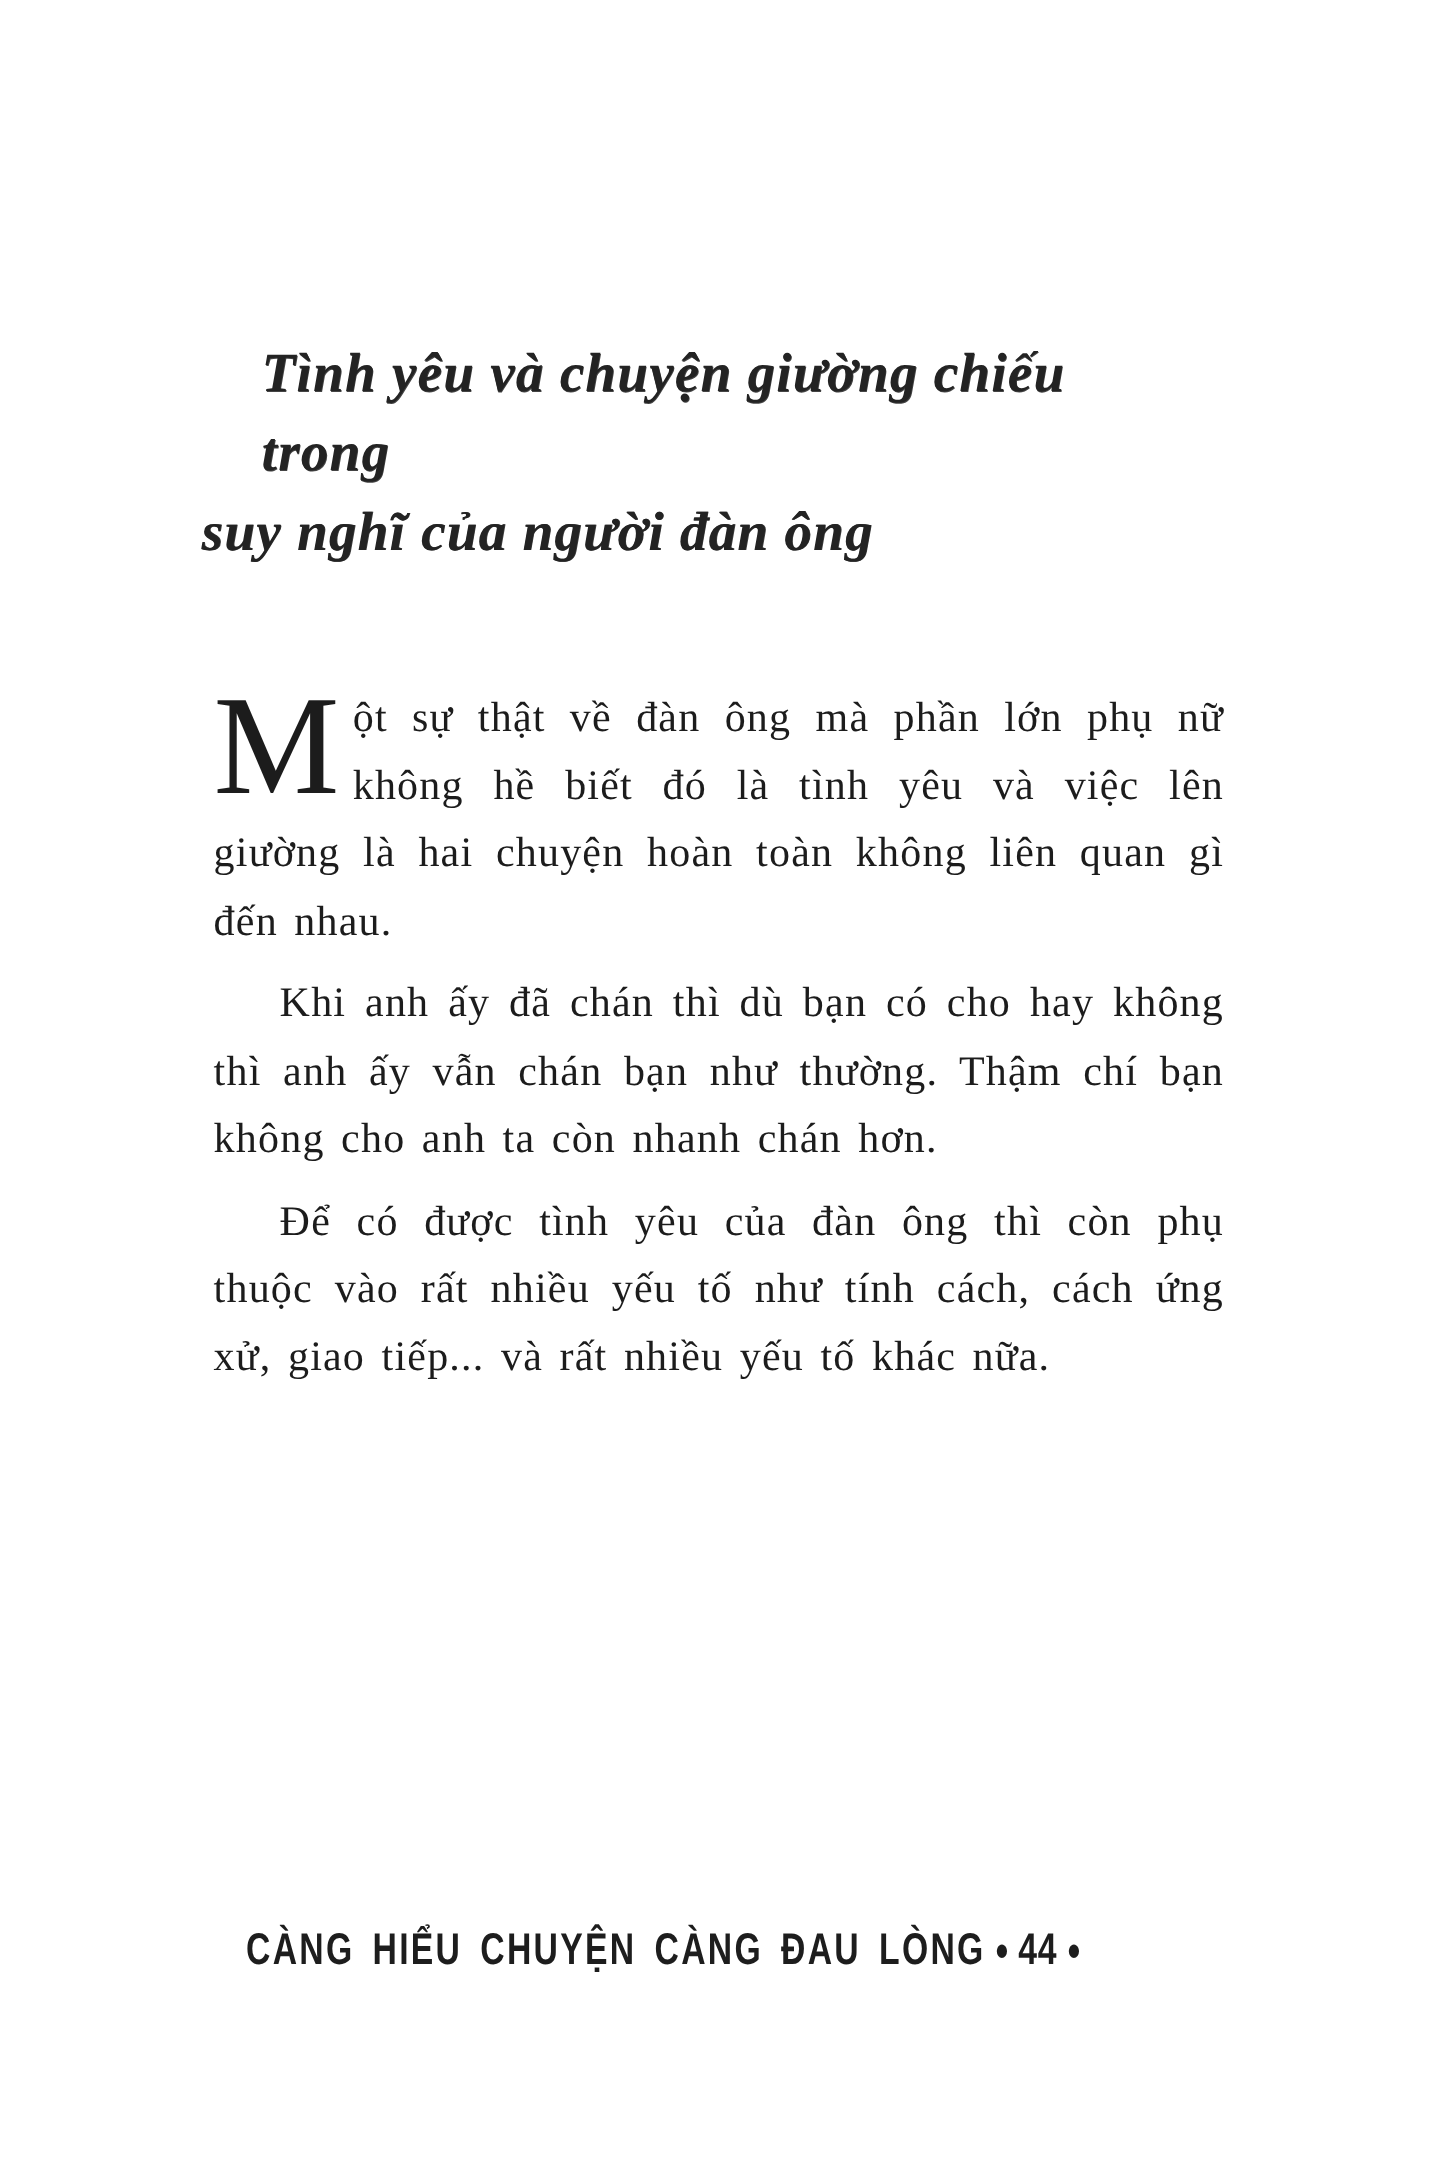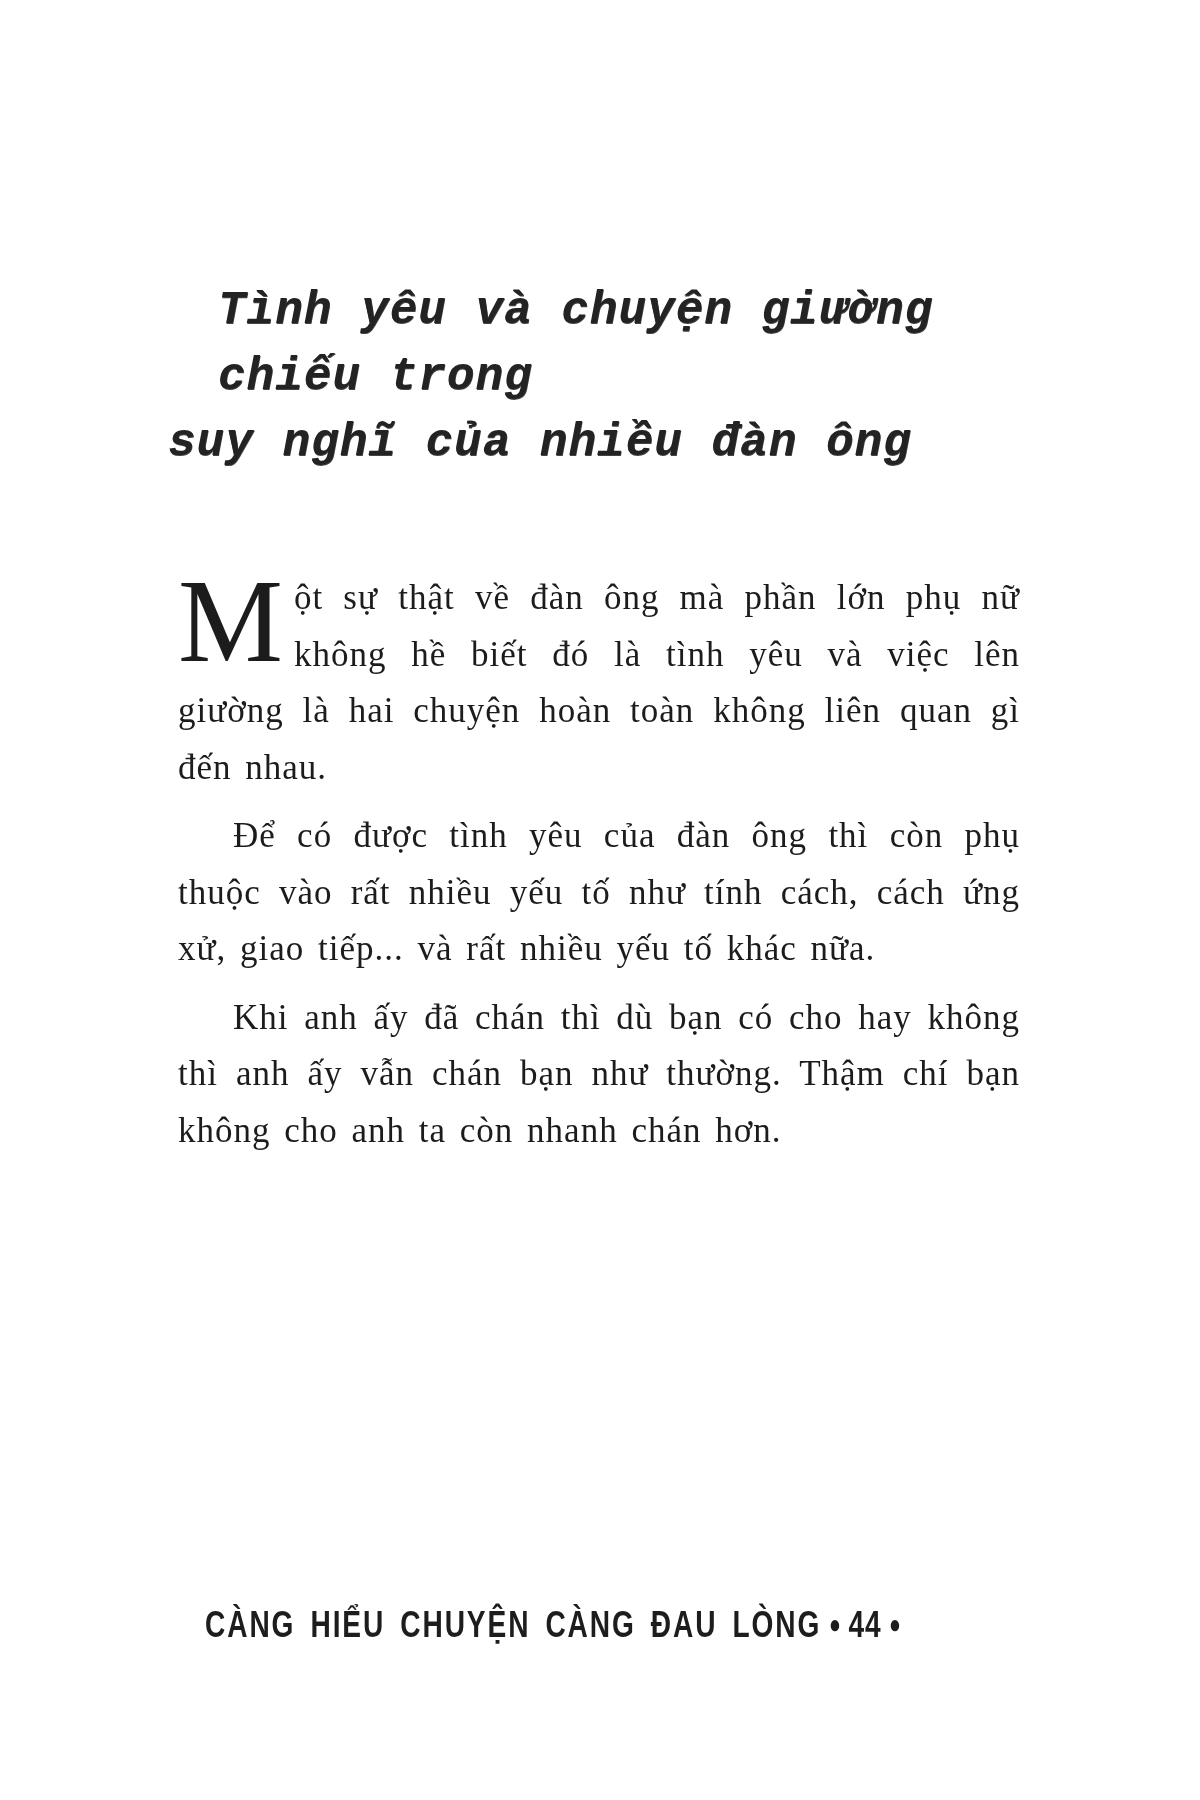--- a/index.html
+++ b/index.html
@@ -15,21 +15,21 @@
     overflow: hidden;
     color: #1c1c1c;
   }
 
   
   .chapter-title {
     position: absolute;
     top: 278px;
     left: 168px;
     width: 780px;
-    font-family: Liberation Mono, monospace;
+    font-family: Liberation Serif, serif;
     font-style: italic;
     font-weight: 700;
     font-size: 46px;
     line-height: 66px;
     color: #232323;
     letter-spacing: 1px;
     text-shadow: 0.5px 0.5px 0 #444;
   }
   .chapter-title .line1 {
     padding-left: 50px;
@@ -91,28 +91,28 @@
     letter-spacing: 1px;
   }
 </style>
 </head>
 <body>
 
 <div class="page">
 
   <div class="chapter-title">
     <div class="line1">Tình yêu và chuyện giường chiếu trong</div>
-    <div class="line2">suy nghĩ của nhiều đàn ông</div>
+    <div class="line2">suy nghĩ của người đàn ông</div>
   </div>
 
   <div class="body-text">
     <p class="first">
       <span class="drop-cap">M</span><span>ột sự thật về đàn ông mà phần lớn phụ nữ không hề biết đó là tình yêu và việc lên giường là hai chuyện hoàn toàn không liên quan gì đến nhau.</span>
     </p>
+    <p>Khi anh ấy đã chán thì dù bạn có cho hay không thì anh ấy vẫn chán bạn như thường. Thậm chí bạn không cho anh ta còn nhanh chán hơn.</p>
     <p>Để có được tình yêu của đàn ông thì còn phụ thuộc vào rất nhiều yếu tố như tính cách, cách ứng xử, giao tiếp... và rất nhiều yếu tố khác nữa.</p>
-    <p>Khi anh ấy đã chán thì dù bạn có cho hay không thì anh ấy vẫn chán bạn như thường. Thậm chí bạn không cho anh ta còn nhanh chán hơn.</p>
   </div>
 
   <div class="footer">
     <span>CÀNG HIỂU CHUYỆN CÀNG ĐAU LÒNG</span><span class="bullet">●</span><span class="page-num">44</span><span class="bullet">●</span>
   </div>
 
 </div>
 
 </body></html>

